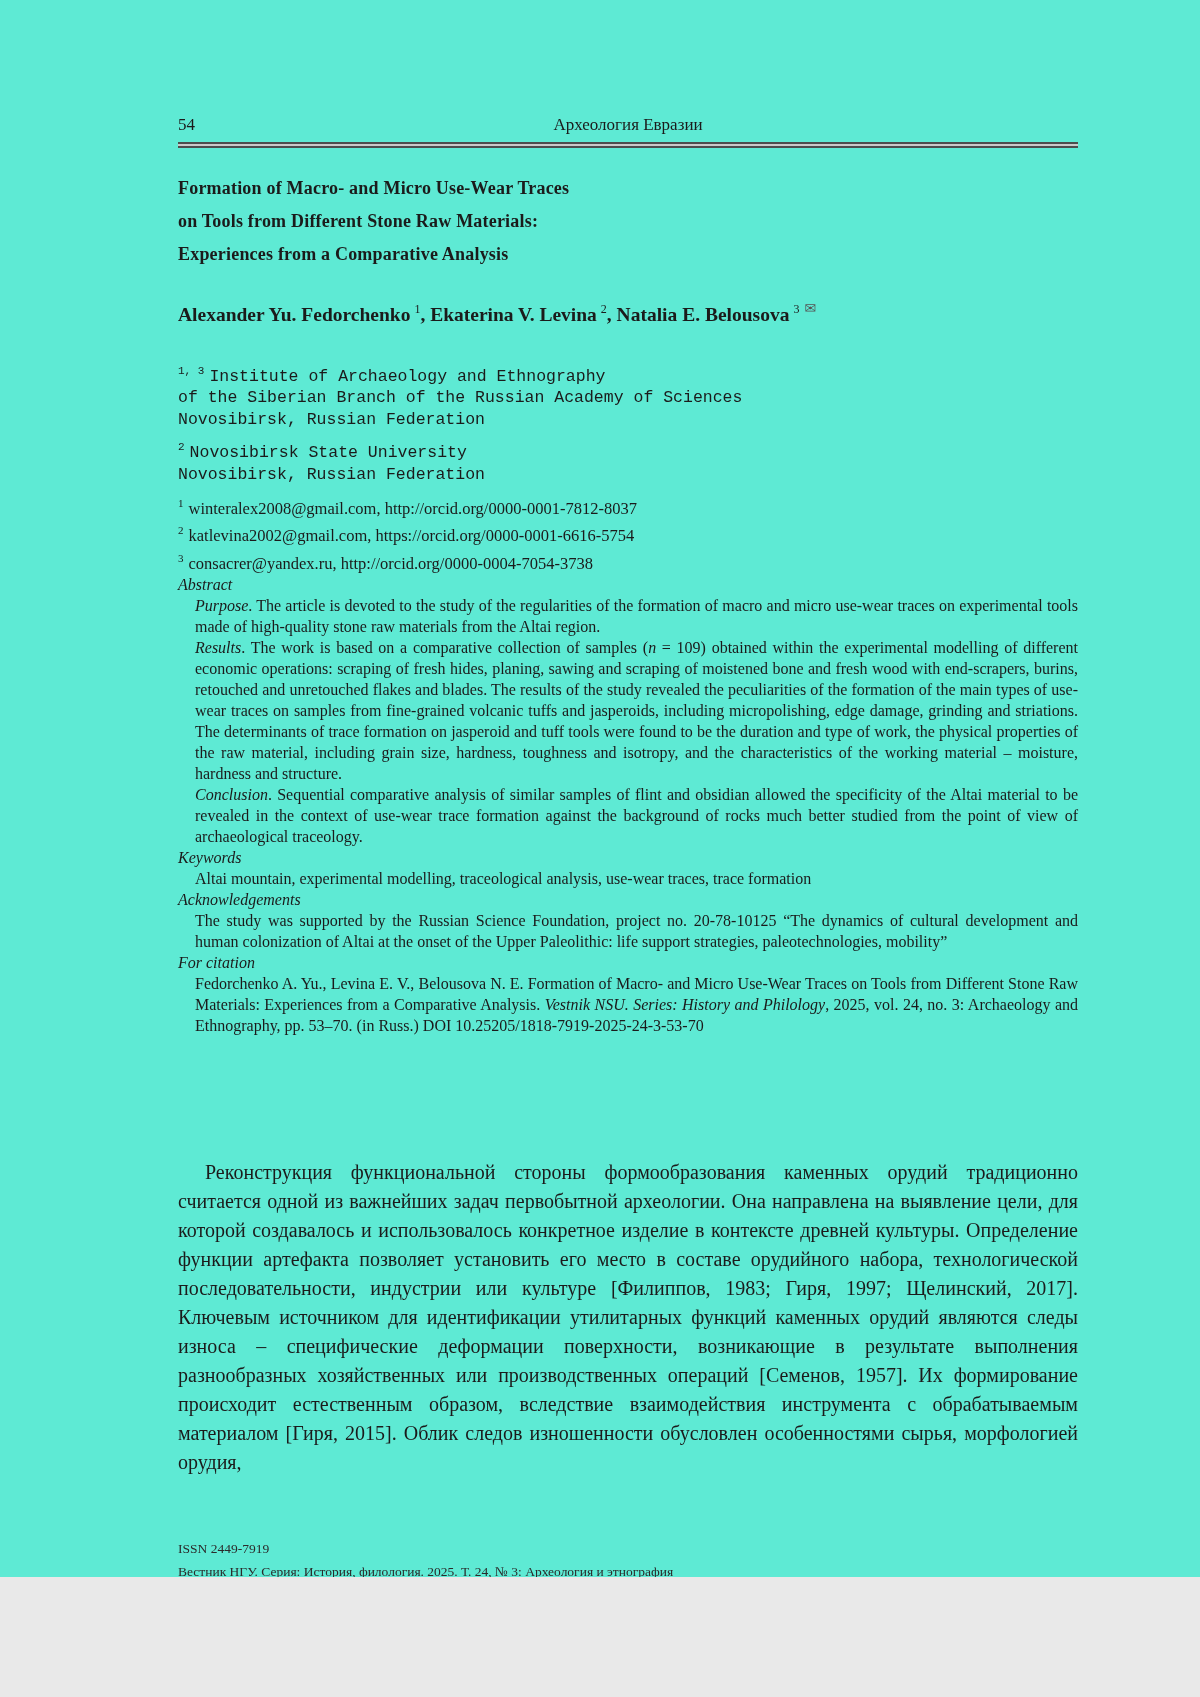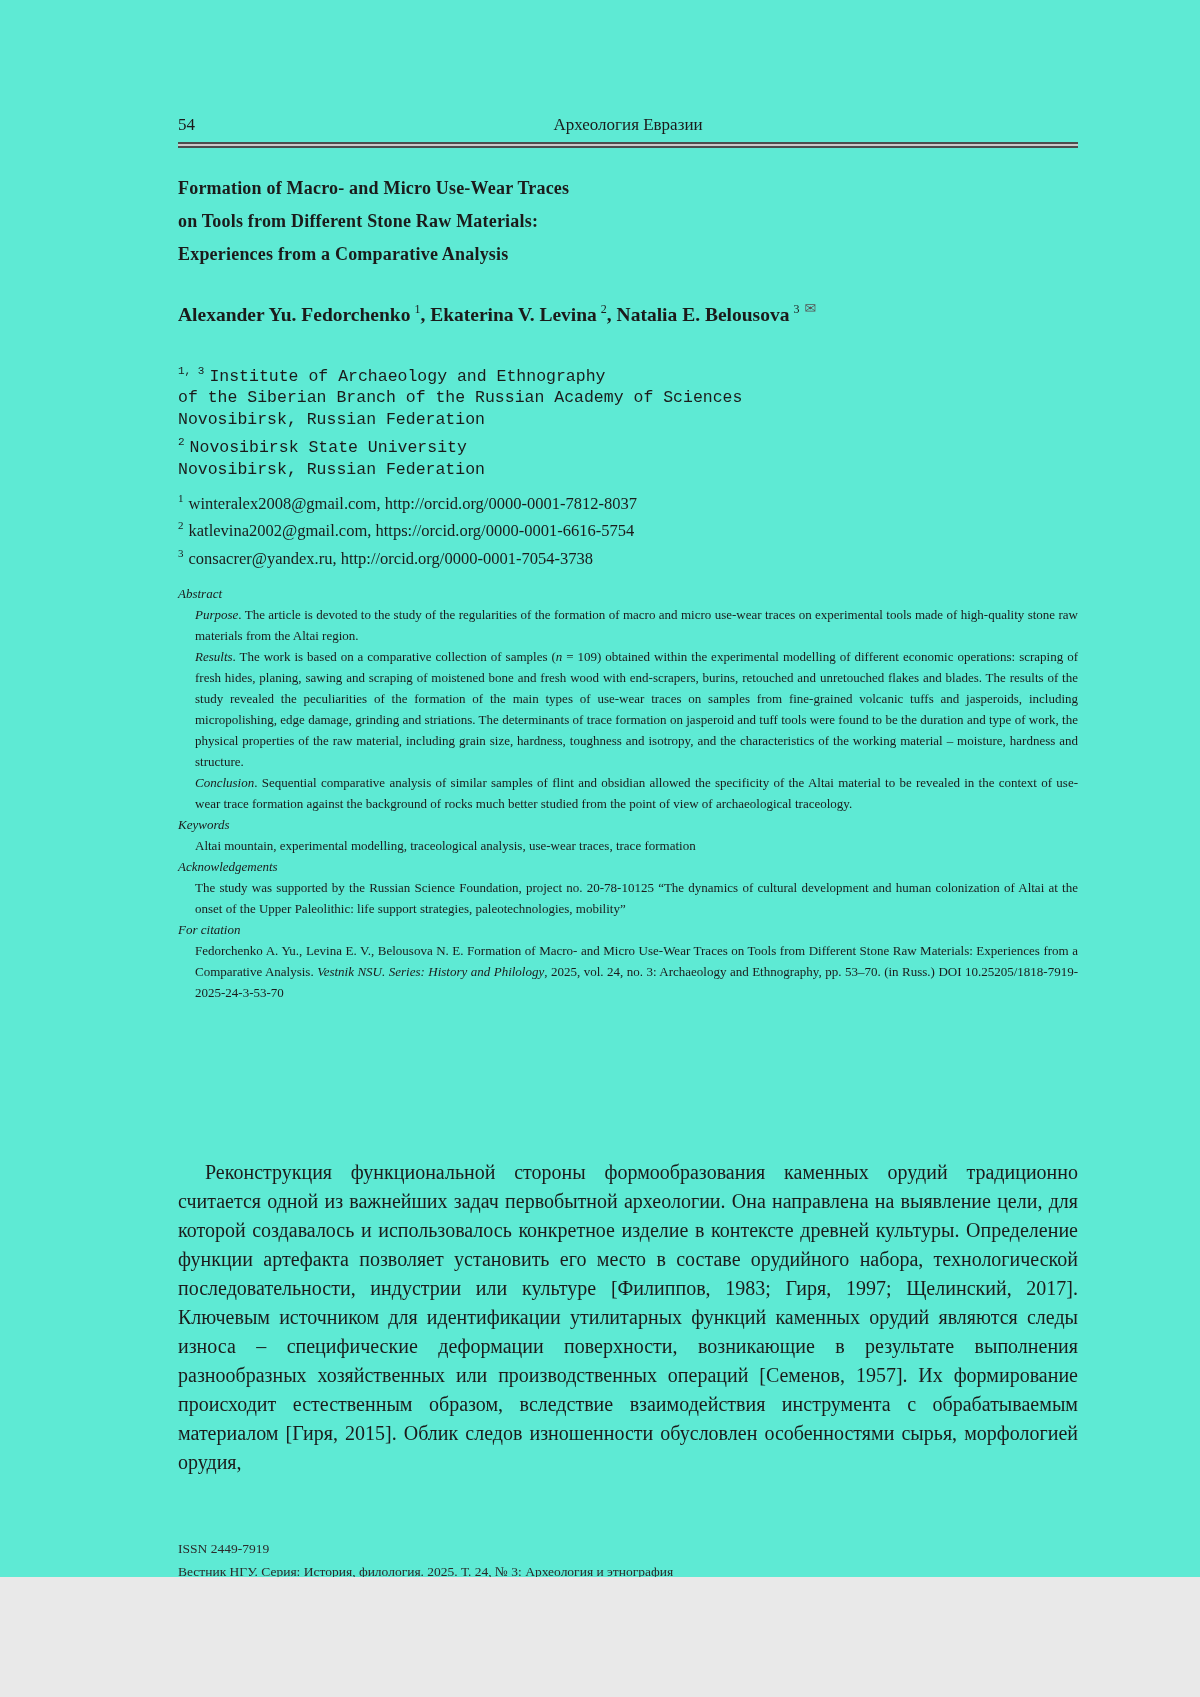--- a/index.html
+++ b/index.html
@@ -51,26 +51,26 @@
   .authors sup { font-size: 12px; font-weight: normal; margin-left: 4px; }
   .env {
     font-size: 14px;
     font-weight: normal;
     vertical-align: super;
     margin-left: 5px;
     color: #555;
   }
   .aff { font-size: 16.5px; line-height: 22px; font-family: Liberation Mono, monospace; }
   .aff-1 { margin-top: 33px; }
-  .aff-2 { }
+  .aff-2 { margin-top: 5px; }
   .aff sup, .contacts sup { font-size: 11px; margin-right: 5px; }
   .contacts { margin-top: 6px; font-size: 16.5px; line-height: 22px; }
 
   
-  .abstract { margin-top: 14px; font-size: 13px; line-height: 21px; }
+  .abstract { font-size: 16px; line-height: 21px; }
   .ab-head { font-style: italic; }
   .ab-par { margin-left: 17px; text-align: justify; }
   .ab-par i { font-style: italic; }
 
   
   .intro {
     position: absolute;
     top: 1136px;
     left: 178px;
     width: 900px;
@@ -129,21 +129,21 @@
     </div>
 
     <div class="aff aff-2">
       <p class="aff-line"><sup>2</sup><span>Novosibirsk State University</span></p>
       <p class="aff-line">Novosibirsk, Russian Federation</p>
     </div>
 
     <div class="contacts">
       <p class="contact-line"><sup>1</sup><span>winteralex2008@gmail.com, http://orcid.org/0000-0001-7812-8037</span></p>
       <p class="contact-line"><sup>2</sup><span>katlevina2002@gmail.com, https://orcid.org/0000-0001-6616-5754</span></p>
-      <p class="contact-line"><sup>3</sup><span>consacrer@yandex.ru, http://orcid.org/0000-0001-7054-3738</span></p>
+      <p class="contact-line"><sup>3</sup><span>consacrer@yandex.ru, http://orcid.org/0000-0004-7054-3738</span></p>
     </div>
 
     <div class="abstract">
       <p class="ab-head">Abstract</p>
       <p class="ab-par"><i>Purpose</i><span>. The article is devoted to the study of the regularities of the formation of macro and micro use-wear traces on experimental tools made of high-quality stone raw materials from the Altai region.</span></p>
       <p class="ab-par"><i>Results</i><span>. The work is based on a comparative collection of samples (</span><i>n</i><span> = 109) obtained within the experimental modelling of different economic operations: scraping of fresh hides, planing, sawing and scraping of moistened bone and fresh wood with end-scrapers, burins, retouched and unretouched flakes and blades. The results of the study revealed the peculiarities of the formation of the main types of use-wear traces on samples from fine-grained volcanic tuffs and jasperoids, including micropolishing, edge damage, grinding and striations. The determinants of trace formation on jasperoid and tuff tools were found to be the duration and type of work, the physical properties of the raw material, including grain size, hardness, toughness and isotropy, and the characteristics of the working material – moisture, hardness and structure.</span></p>
       <p class="ab-par"><i>Conclusion</i><span>. Sequential comparative analysis of similar samples of flint and obsidian allowed the specificity of the Altai material to be revealed in the context of use-wear trace formation against the background of rocks much better studied from the point of view of archaeological traceology.</span></p>
       <p class="ab-head">Keywords</p>
       <p class="ab-par">Altai mountain, experimental modelling, traceological analysis, use-wear traces, trace formation</p>
       <p class="ab-head">Acknowledgements</p>

